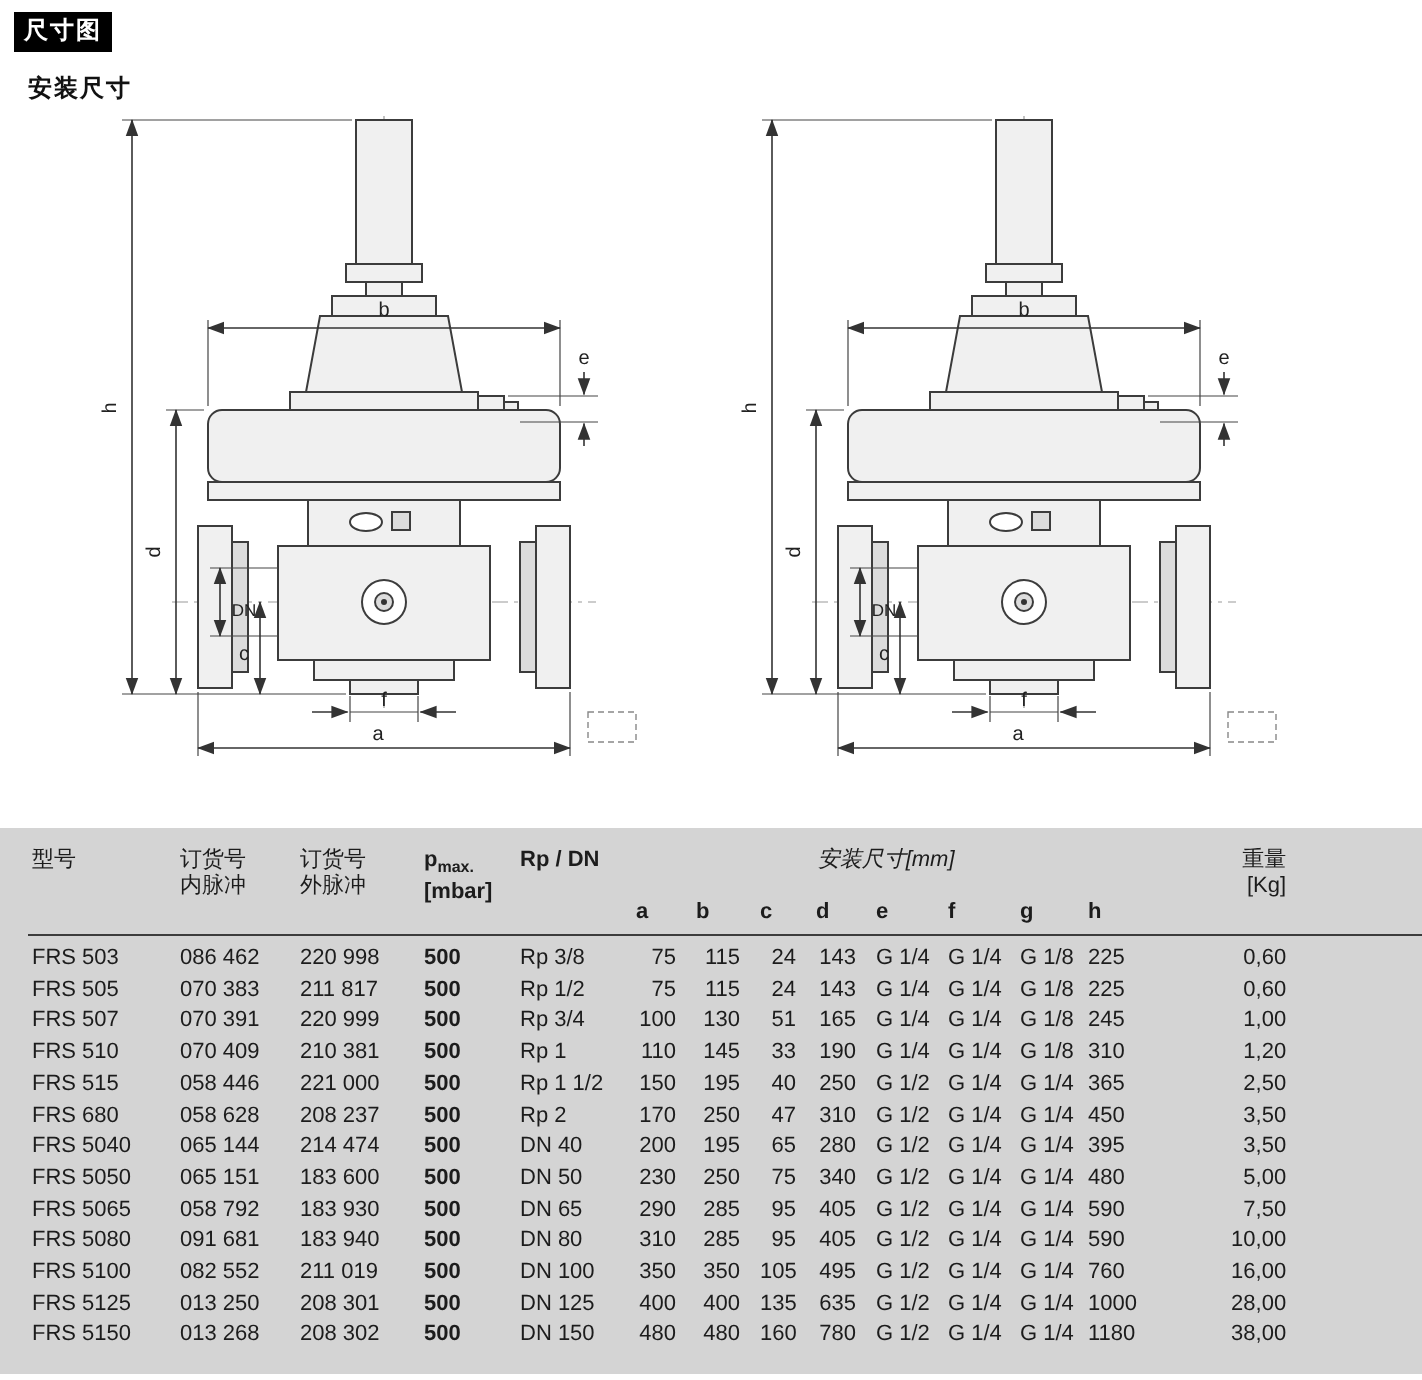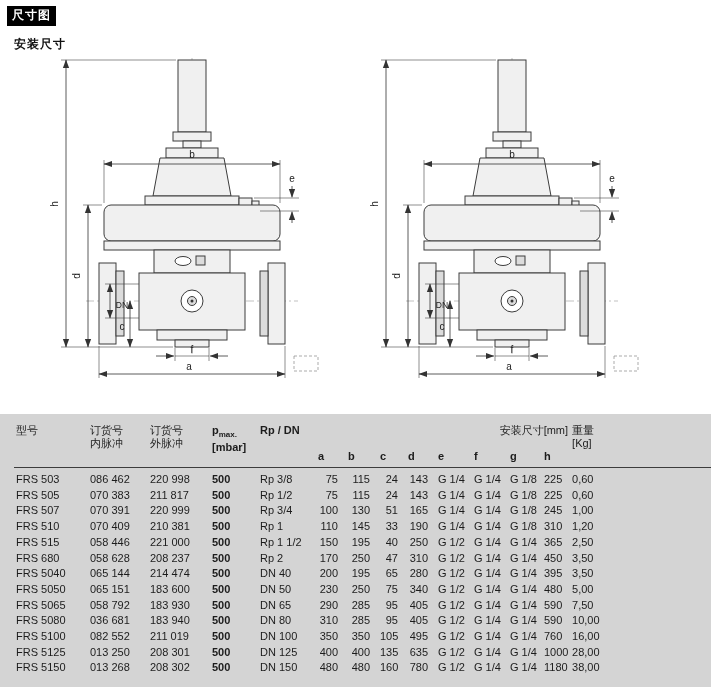--- a/index.html
+++ b/index.html
@@ -34,23 +34,23 @@
     position:absolute; top:414px; left:0; width:711px; bottom:3px;
     background:#d4d4d4; box-sizing:border-box; padding:8px 0 0 14px;
   }
   table.spec { border-collapse:collapse; table-layout:fixed; width:697px; font-size:11px; color:#1c1c1c; }
   .spec th { font-weight:normal; text-align:left; padding:0 2px; line-height:13px; white-space:nowrap; }
   .spec td { padding:0 2px; line-height:15.7px; white-space:nowrap; }
   .spec .top { vertical-align:top; padding-top:2px;margin-top:12px; }
   .spec tr.letters th { vertical-align:bottom; height:26px; padding-bottom:4px; border-bottom:1px solid #3c3c3c; }
   .spec .bb { border-bottom:1px solid #3c3c3c; }
   .spec .b { font-weight:bold; }
-  .spec .ctr { text-align:right; }
+  .spec .ctr { text-align:center;font-style:italic; }
   .spec .num { text-align:right; padding-right:8px; }
-  .spec .wt { text-align:left; padding-right:68px; }
+  .spec .wt { text-align:right; padding-right:68px; }
   .spec tbody tr:first-child td { padding-top:4px; }
   sub { font-size:8px; }
 </style>
 </head>
 <body>
 
 <div class="badge">尺寸图</div>
 <div class="section-title">安装尺寸</div>
 
 <svg class="drawings" width="711" height="348" viewBox="0 0 711 348" xmlns="http://www.w3.org/2000/svg">
@@ -342,21 +342,21 @@
           <td class="num">95</td>
           <td class="num">405</td>
           <td>G 1/2</td>
           <td>G 1/4</td>
           <td>G 1/4</td>
           <td class="num">590</td>
           <td class="num wt">7,50</td>
         </tr>
         <tr>
           <td>FRS 5080</td>
-          <td>036 681</td>
+          <td>091 681</td>
           <td>183 940</td>
           <td class="b">500</td>
           <td>DN 80</td>
           <td class="num">310</td>
           <td class="num">285</td>
           <td class="num">95</td>
           <td class="num">405</td>
           <td>G 1/2</td>
           <td>G 1/4</td>
           <td>G 1/4</td>

